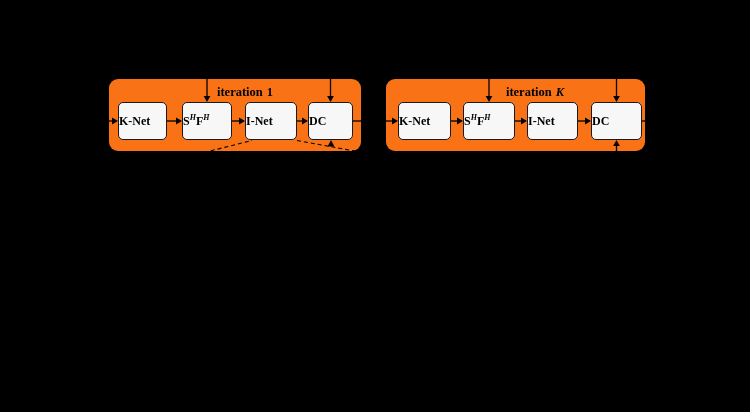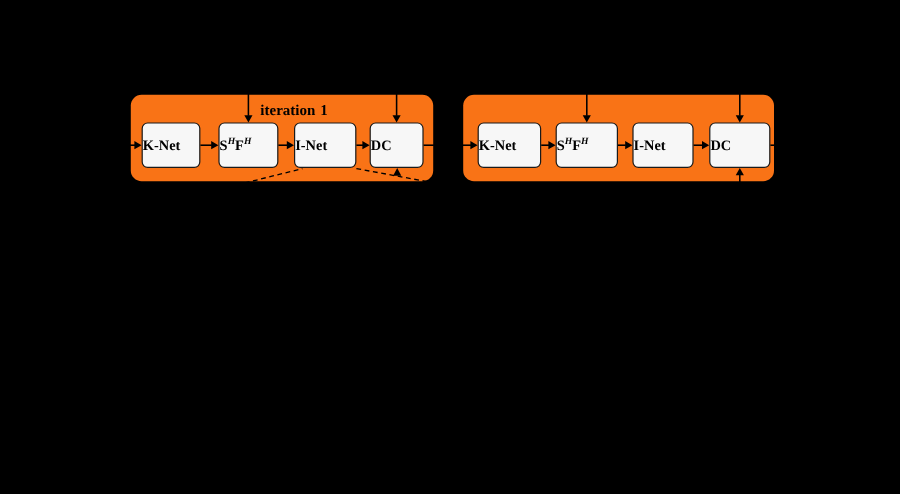--- a/index.html
+++ b/index.html
@@ -44,20 +44,23 @@
     </div>
     <div class="node" style="left:136px;top:23px;width:52px;height:38px;">
         <span>I-Net</span>
       </div>
     <div class="node" style="left:199px;top:23px;width:45px;height:38px;">
         <span>DC</span>
       </div>
   </div>
 
   <div class="panel" style="left:386px;top:79px;width:259px;height:72px;">
+    <div class="panel-label" style="left:89px;top:6px;width:120px;">
+      <span>iteration</span><span class="var italic">K</span>
+    </div>
     <div class="node" style="left:12px;top:23px;width:53px;height:38px;">
         <span>K-Net</span>
       </div>
     <div class="node" style="left:77px;top:23px;width:52px;height:38px;">
       <span><span>S</span><span class="sup">H</span><span>F</span><span class="sup">H</span></span>
     </div>
     <div class="node" style="left:141px;top:23px;width:51px;height:38px;">
         <span>I-Net</span>
       </div>
     <div class="node" style="left:205px;top:23px;width:51px;height:38px;">

